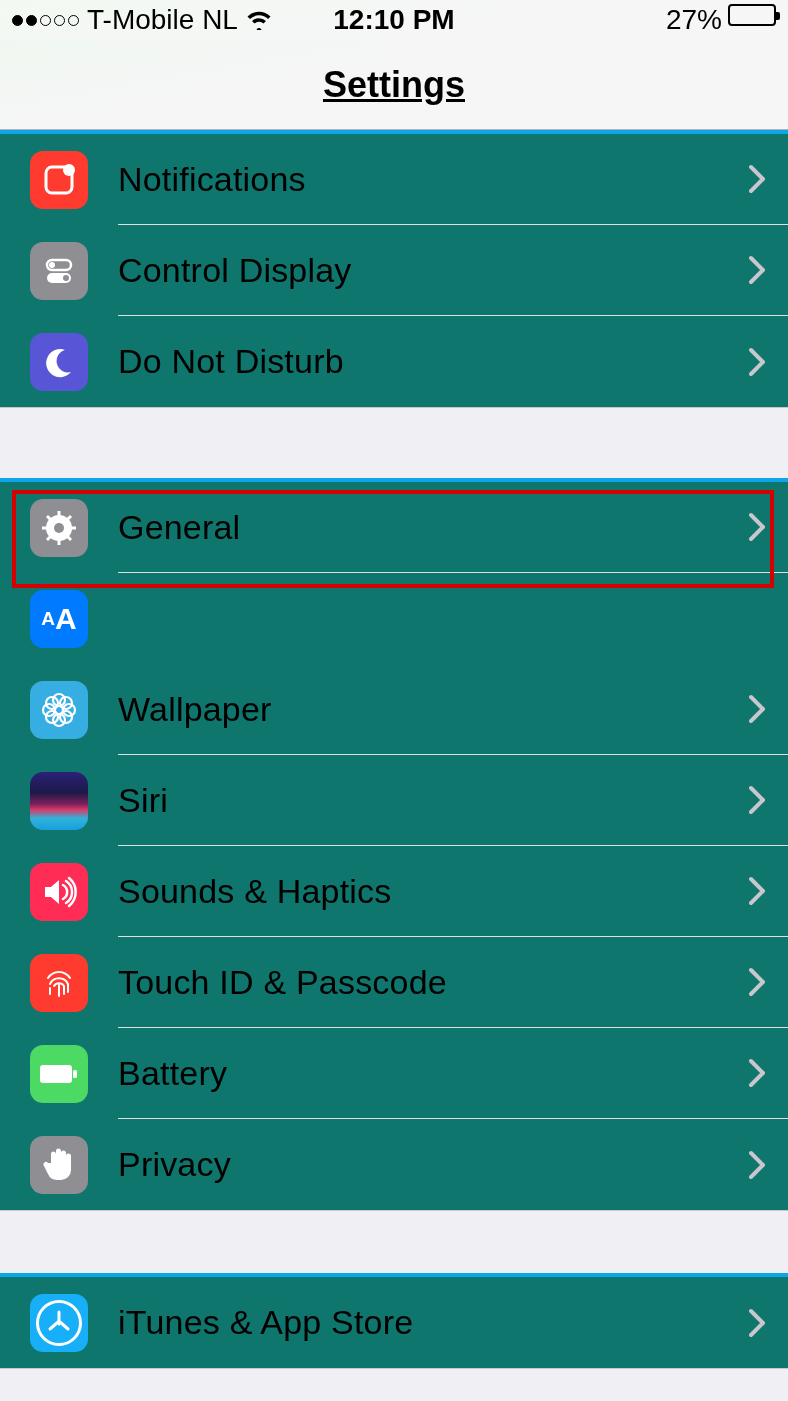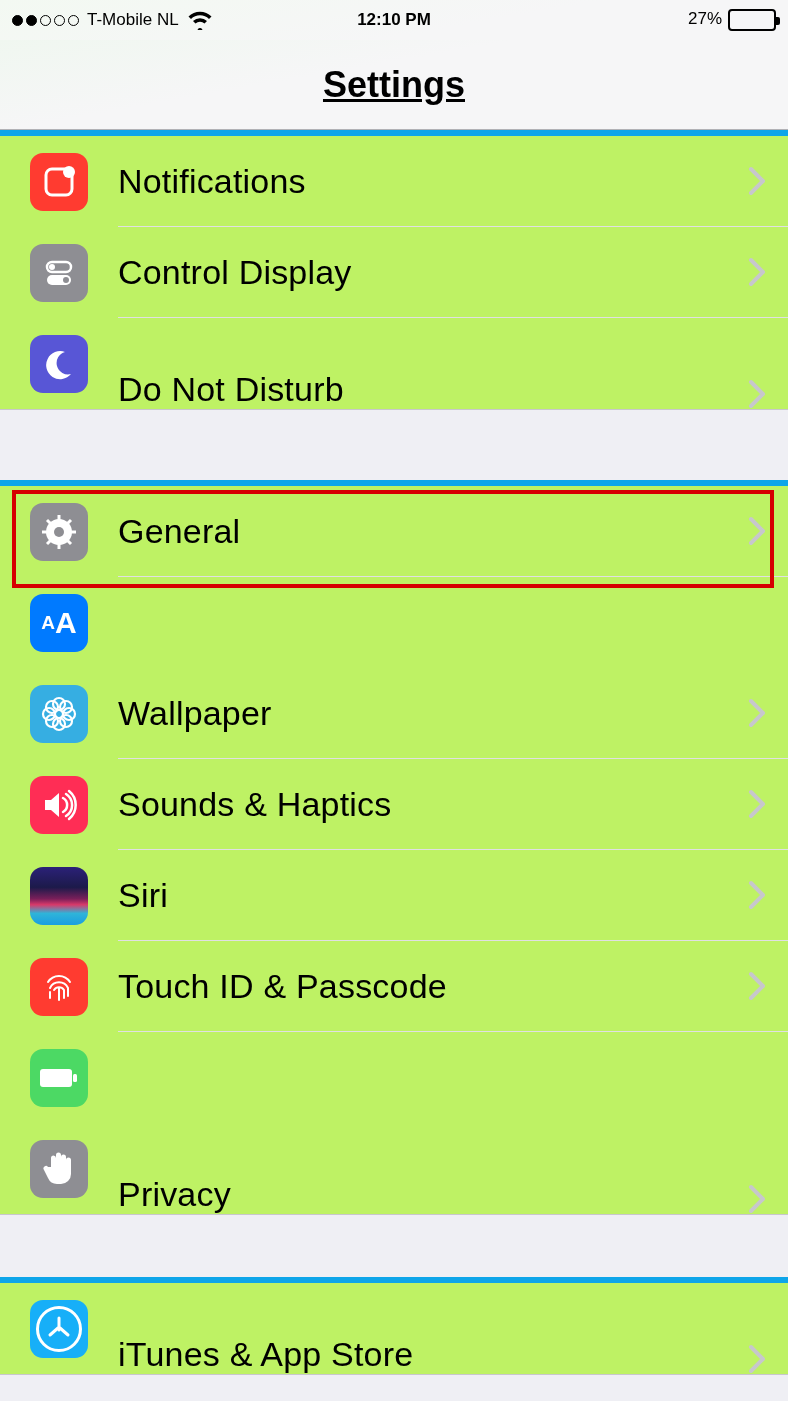--- a/index.html
+++ b/index.html
@@ -12,21 +12,21 @@
       position: relative;
     }
     
     .status-bar {
       height: 40px;
       background: linear-gradient(170deg, #f3f9f2 0%, #f6f6f7 60%, #f6f6f7 100%);
       display: flex;
       align-items: center;
       justify-content: space-between;
       padding: 0 12px;
-      font-size: 17px;
+      font-size: 28px;
       gap: 8px;
     }
     .status-left { display: flex; align-items: center; gap: 8px; font-weight:400;}
     .dots { display:flex; gap:3px; align-items:center;}
     .dot { width:11px; height:11px; border-radius:50%; border:1.5px solid #000; }
     .dot.fill { background:#000; }
     .status-center { font-weight:700; position:absolute; left:50%; transform:translateX(-50%); }
     .status-right { display:flex; align-items:flex-start; gap:6px; font-weight:400;}
     .battery-wrap { display:flex; align-items:center;}
     .battery {
@@ -43,22 +43,22 @@
     .nav-title {
       height: 90px;
       background: linear-gradient(170deg, #f0f7f0 0%, #f6f6f7 40%, #f6f6f7 100%);
       display: flex; align-items: center; justify-content: center;
       font-size: 36px; font-weight: 700;
       border-bottom: 1px solid #b2b2b6;
       text-decoration: underline;
     }
     
     .group {
-      background: #bef264;
-      border-top: 6px solid #0ea5e9;
+      background: #0f766e;
+      border-top: 4px solid #0ea5e9;
       border-bottom: 1px solid #c8c7cc;
     }
     .group + .spacer { height: 70px; }
     .spacer.short { height: 62px; }
     .group:first-of-type { border-top: none; }
     
     .row {
       display:flex; align-items:center;
       height: 91px;
       padding-left: 30px;
@@ -69,21 +69,21 @@
       display:flex; align-items:center; justify-content:center;
       flex-shrink: 0;
     }
     .row .content {
       flex: 1; display:flex; align-items:center; justify-content:space-between;
       height: 100%;
       margin-left: 30px;
       padding-right: 22px;
       border-bottom: 1px solid #e0e0e3;
     }
-    .row:last-child .content { border-bottom: none; align-items: flex-end; }
+    .row:last-child .content { border-bottom: none; }
     .row .label { font-size: 34px; font-weight: 400; letter-spacing: 0.2px;}
     .chevron { color:#c7c7cc; }
     .chevron svg { display:block; }
     
     .highlight-box {
       position: absolute;
       border: 4px solid #d60000;
       pointer-events: none;
       left: 12px; width: 762px;
       top: 490px; height: 98px;
@@ -247,39 +247,39 @@
     <div class="content">
       <span class="label">Wallpaper</span>
       <span class="chevron">
           <svg width="18" height="30" viewBox="0 0 18 30">
             <path d="M3 3 L15 15 L3 27" stroke="#c7c7cc" stroke-width="4" fill="none" stroke-linecap="round" stroke-linejoin="round"></path>
           </svg>
         </span>
     </div>
   </div>
   <div class="row">
+    <div class="icon ic-siri"></div>
+    <div class="content">
+      <span class="label">Siri</span>
+      <span class="chevron">
+          <svg width="18" height="30" viewBox="0 0 18 30">
+            <path d="M3 3 L15 15 L3 27" stroke="#c7c7cc" stroke-width="4" fill="none" stroke-linecap="round" stroke-linejoin="round"></path>
+          </svg>
+        </span>
+    </div>
+  </div>
+  <div class="row">
     <div class="icon ic-pink">
       <svg width="38" height="38" viewBox="0 0 38 38">
         <path d="M5 14 h6 l8 -7 v24 l-8 -7 h-6 Z" fill="#fff"></path>
         <path d="M23 12 a8 8 0 0 1 0 14 M26 8 a13 13 0 0 1 0 22 M29 5 a18 18 0 0 1 0 28" stroke="#fff" stroke-width="2.5" fill="none" stroke-linecap="round"></path>
       </svg>
     </div>
     <div class="content">
       <span class="label">Sounds &amp; Haptics</span>
-      <span class="chevron">
-          <svg width="18" height="30" viewBox="0 0 18 30">
-            <path d="M3 3 L15 15 L3 27" stroke="#c7c7cc" stroke-width="4" fill="none" stroke-linecap="round" stroke-linejoin="round"></path>
-          </svg>
-        </span>
-    </div>
-  </div>
-  <div class="row">
-    <div class="icon ic-siri"></div>
-    <div class="content">
-      <span class="label">Siri</span>
       <span class="chevron">
           <svg width="18" height="30" viewBox="0 0 18 30">
             <path d="M3 3 L15 15 L3 27" stroke="#c7c7cc" stroke-width="4" fill="none" stroke-linecap="round" stroke-linejoin="round"></path>
           </svg>
         </span>
     </div>
   </div>
   <div class="row">
     <div class="icon ic-fingerprint">
       <svg width="38" height="38" viewBox="0 0 38 38">
@@ -300,20 +300,28 @@
           </svg>
         </span>
     </div>
   </div>
   <div class="row">
     <div class="icon ic-green">
       <svg width="44" height="24" viewBox="0 0 44 24">
         <rect x="3" y="3" width="32" height="18" rx="3" fill="#fff"></rect>
         <rect x="36" y="8" width="4" height="8" rx="1.5" fill="#fff"></rect>
       </svg>
+    </div>
+    <div class="content">
+      <span class="label">Battery</span>
+      <span class="chevron">
+          <svg width="18" height="30" viewBox="0 0 18 30">
+            <path d="M3 3 L15 15 L3 27" stroke="#c7c7cc" stroke-width="4" fill="none" stroke-linecap="round" stroke-linejoin="round"></path>
+          </svg>
+        </span>
     </div>
   </div>
   <div class="row">
     <div class="icon ic-gray">
       <svg width="34" height="40" viewBox="0 0 34 40">
         <path d="M9 18 v-9 a2.5 2.5 0 0 1 5 0 v-3 a2.5 2.5 0 0 1 5 0 v2 a2.5 2.5 0 0 1 5 0 v3 a2.5 2.5 0 0 1 5 0 v14 a10 10 0 0 1 -10 10 h-4 a10 10 0 0 1 -9 -6 l-4 -8 a2.5 2.5 0 0 1 4 -3 Z" fill="#fff"></path>
       </svg>
     </div>
     <div class="content">
       <span class="label">Privacy</span>

